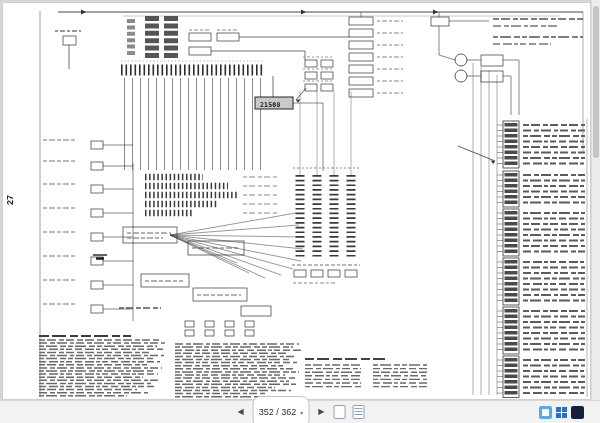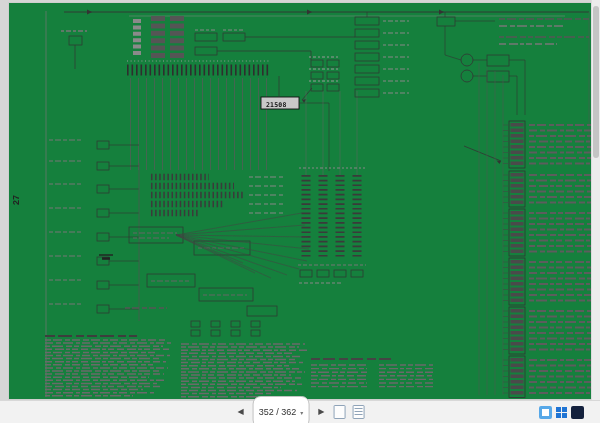--- a/index.html
+++ b/index.html
@@ -1,18 +1,18 @@
 <!DOCTYPE html>
 <html><head>
 <meta charset="utf-8">
 <style>
   html,body{margin:0;padding:0;}
   .app{position:relative;width:600px;height:423px;background:#d6d6d6;overflow:hidden;
        font-family:"Liberation Sans",sans-serif;}
-  .page{position:absolute;left:8px;top:2px;width:587px;height:396px;background:#15803d;
+  .page{position:absolute;left:2px;top:2px;width:587px;height:396px;background:#ffffff;
         border:1px solid #cfcfcf;box-sizing:content-box;}
   .page svg{position:absolute;left:0;top:0;}
   .pn{position:absolute;left:2px;top:192px;transform:rotate(-90deg);transform-origin:center;
       font-size:9px;font-weight:bold;color:#222;}
   #schem text{font:bold 6.5px "DejaVu Sans Mono",monospace;fill:#111;letter-spacing:.2px;}
 
   
   .vscroll{position:absolute;right:0;top:0;width:9px;height:400px;background:#ececec;
            border-left:1px solid #dcdcdc;box-sizing:border-box;}
   .thumb{position:absolute;left:1px;top:6px;width:6px;height:152px;background:#c4c4c4;border-radius:3px;}

